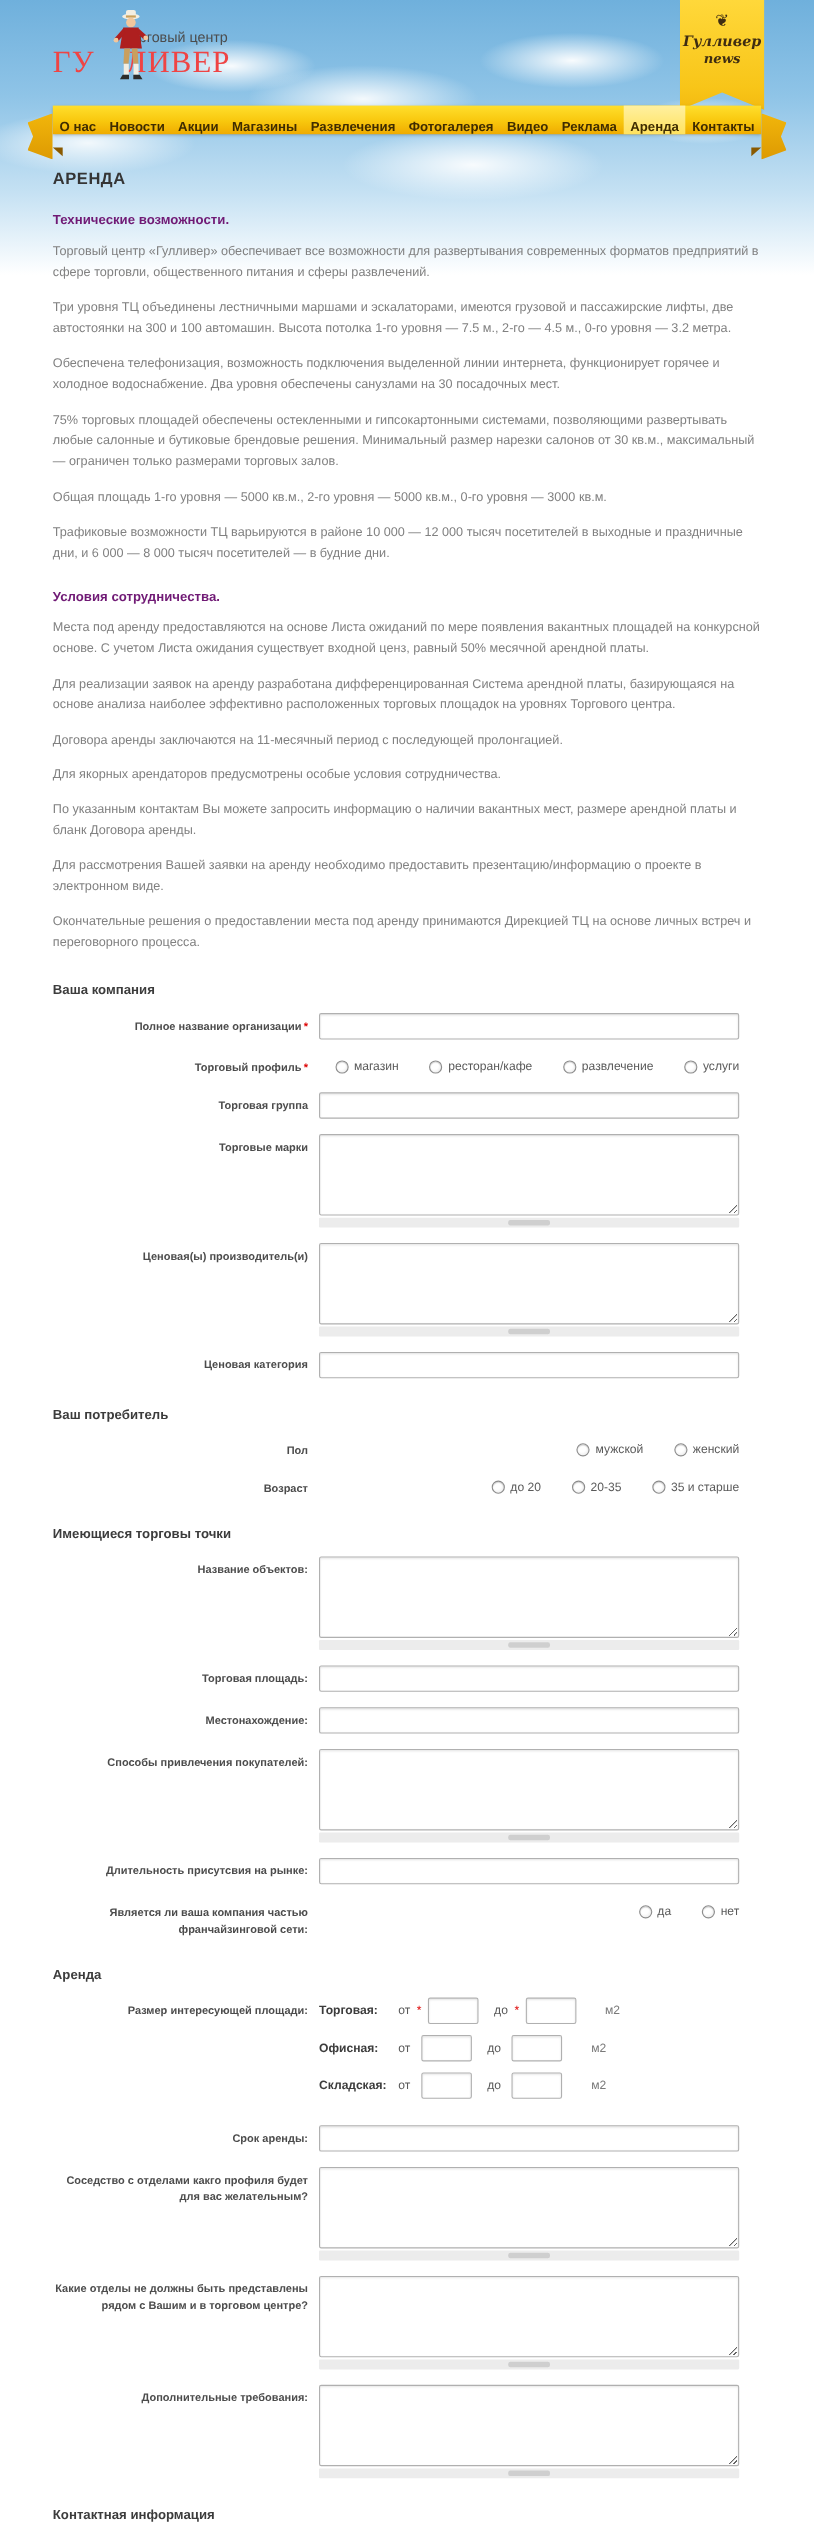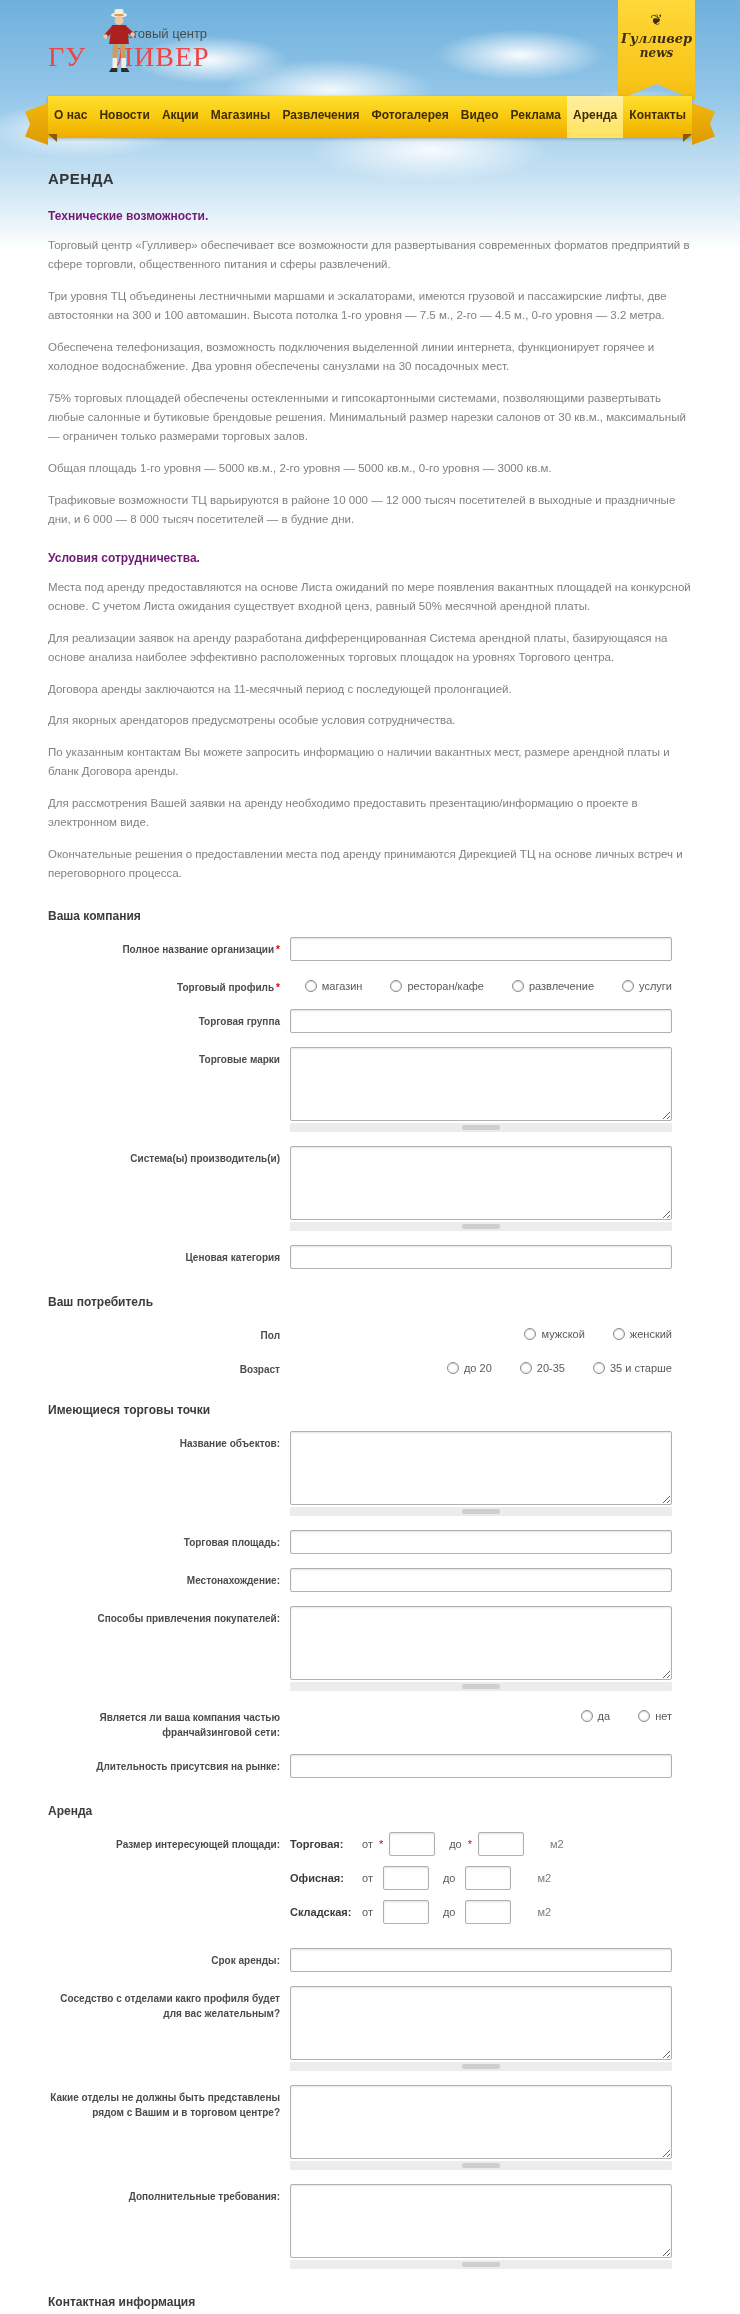--- a/index.html
+++ b/index.html
@@ -40,21 +40,21 @@
     text-align:center; box-shadow:0 2px 4px rgba(0,0,0,.25);
   }
   .news-badge .orn{display:block; margin-top:12px; font-size:15px; color:#3f2d12; line-height:1;}
   .news-badge .t1{display:block; margin-top:4px; font-family:"DejaVu Serif", serif;
     font-style:italic; font-weight:bold; font-size:13px; color:#3f2d12;}
   .news-badge .t2{display:block; font-family:"DejaVu Serif", serif;
     font-style:italic; font-weight:bold; font-size:12px; color:#3f2d12;}
 
   
   nav.ribbon{
-    position:relative; margin:0 48px; height:42px; display:flex;
+    position:relative; margin:0 48px; height:26px; display:flex;
     background:linear-gradient(180deg,#ffdf2d 0%,#f8c70d 55%,#efab00 100%);
     box-shadow:0 1px 3px rgba(0,0,0,.25);
   }
   .tail{position:absolute; top:7px; width:23px; height:42px;
     background:linear-gradient(180deg,#f2b60b,#dd9a02);}
   .tail-left{left:-23px; clip-path:polygon(100% 0,100% 100%,0 80%,22% 50%,0 20%);}
   .tail-right{right:-23px; clip-path:polygon(0 0,0 100%,100% 80%,78% 50%,100% 20%);}
   .fold-left{position:absolute; left:0; top:38px; width:0; height:0;
     border-top:8px solid #8a5a00; border-left:9px solid transparent;}
   .fold-right{position:absolute; right:0; top:38px; width:0; height:0;
@@ -225,21 +225,21 @@
         <div class="form-label">Торговые марки</div>
         <div class="form-control">
           <textarea class="ta" style=""></textarea>
           <div class="scroll-strip">
               <div class="scroll-thumb"></div>
             </div>
         </div>
       </div>
 
       <div class="form-row">
-        <div class="form-label">Система(ы) производитель(и)</div>
+        <div class="form-label">Ценовая(ы) производитель(и)</div>
         <div class="form-control">
           <textarea class="ta" style=""></textarea>
           <div class="scroll-strip">
               <div class="scroll-thumb"></div>
             </div>
         </div>
       </div>
 
       <div class="form-row">
         <div class="form-label">Ценовая категория</div>
@@ -306,36 +306,36 @@
         <div class="form-label">Способы привлечения покупателей:</div>
         <div class="form-control">
           <textarea class="ta" style=""></textarea>
           <div class="scroll-strip">
               <div class="scroll-thumb"></div>
             </div>
         </div>
       </div>
 
       <div class="form-row">
+        <div class="form-label">Длительность присутсвия на рынке:</div>
+        <div class="form-control"><input type="text" class="ti" style=""></div>
+      </div>
+
+      <div class="form-row">
         <div class="form-label">Является ли ваша компания частью франчайзинговой сети:</div>
         <div class="form-control radio-row">
           <label class="radio-opt">
               <input type="radio" name="franchise" style="">
               <span>да</span>
             </label>
           <label class="radio-opt">
               <input type="radio" name="franchise" style="">
               <span>нет</span>
             </label>
         </div>
-      </div>
-
-      <div class="form-row">
-        <div class="form-label">Длительность присутсвия на рынке:</div>
-        <div class="form-control"><input type="text" class="ti" style=""></div>
       </div>
 
       <h3 class="form-section-heading">Аренда</h3>
 
       <div class="form-row">
         <div class="form-label">Размер интересующей площади:</div>
         <div class="form-control">
           <div class="size-row">
             <span class="size-name">Торговая:</span>
             <span class="size-word">от</span>

